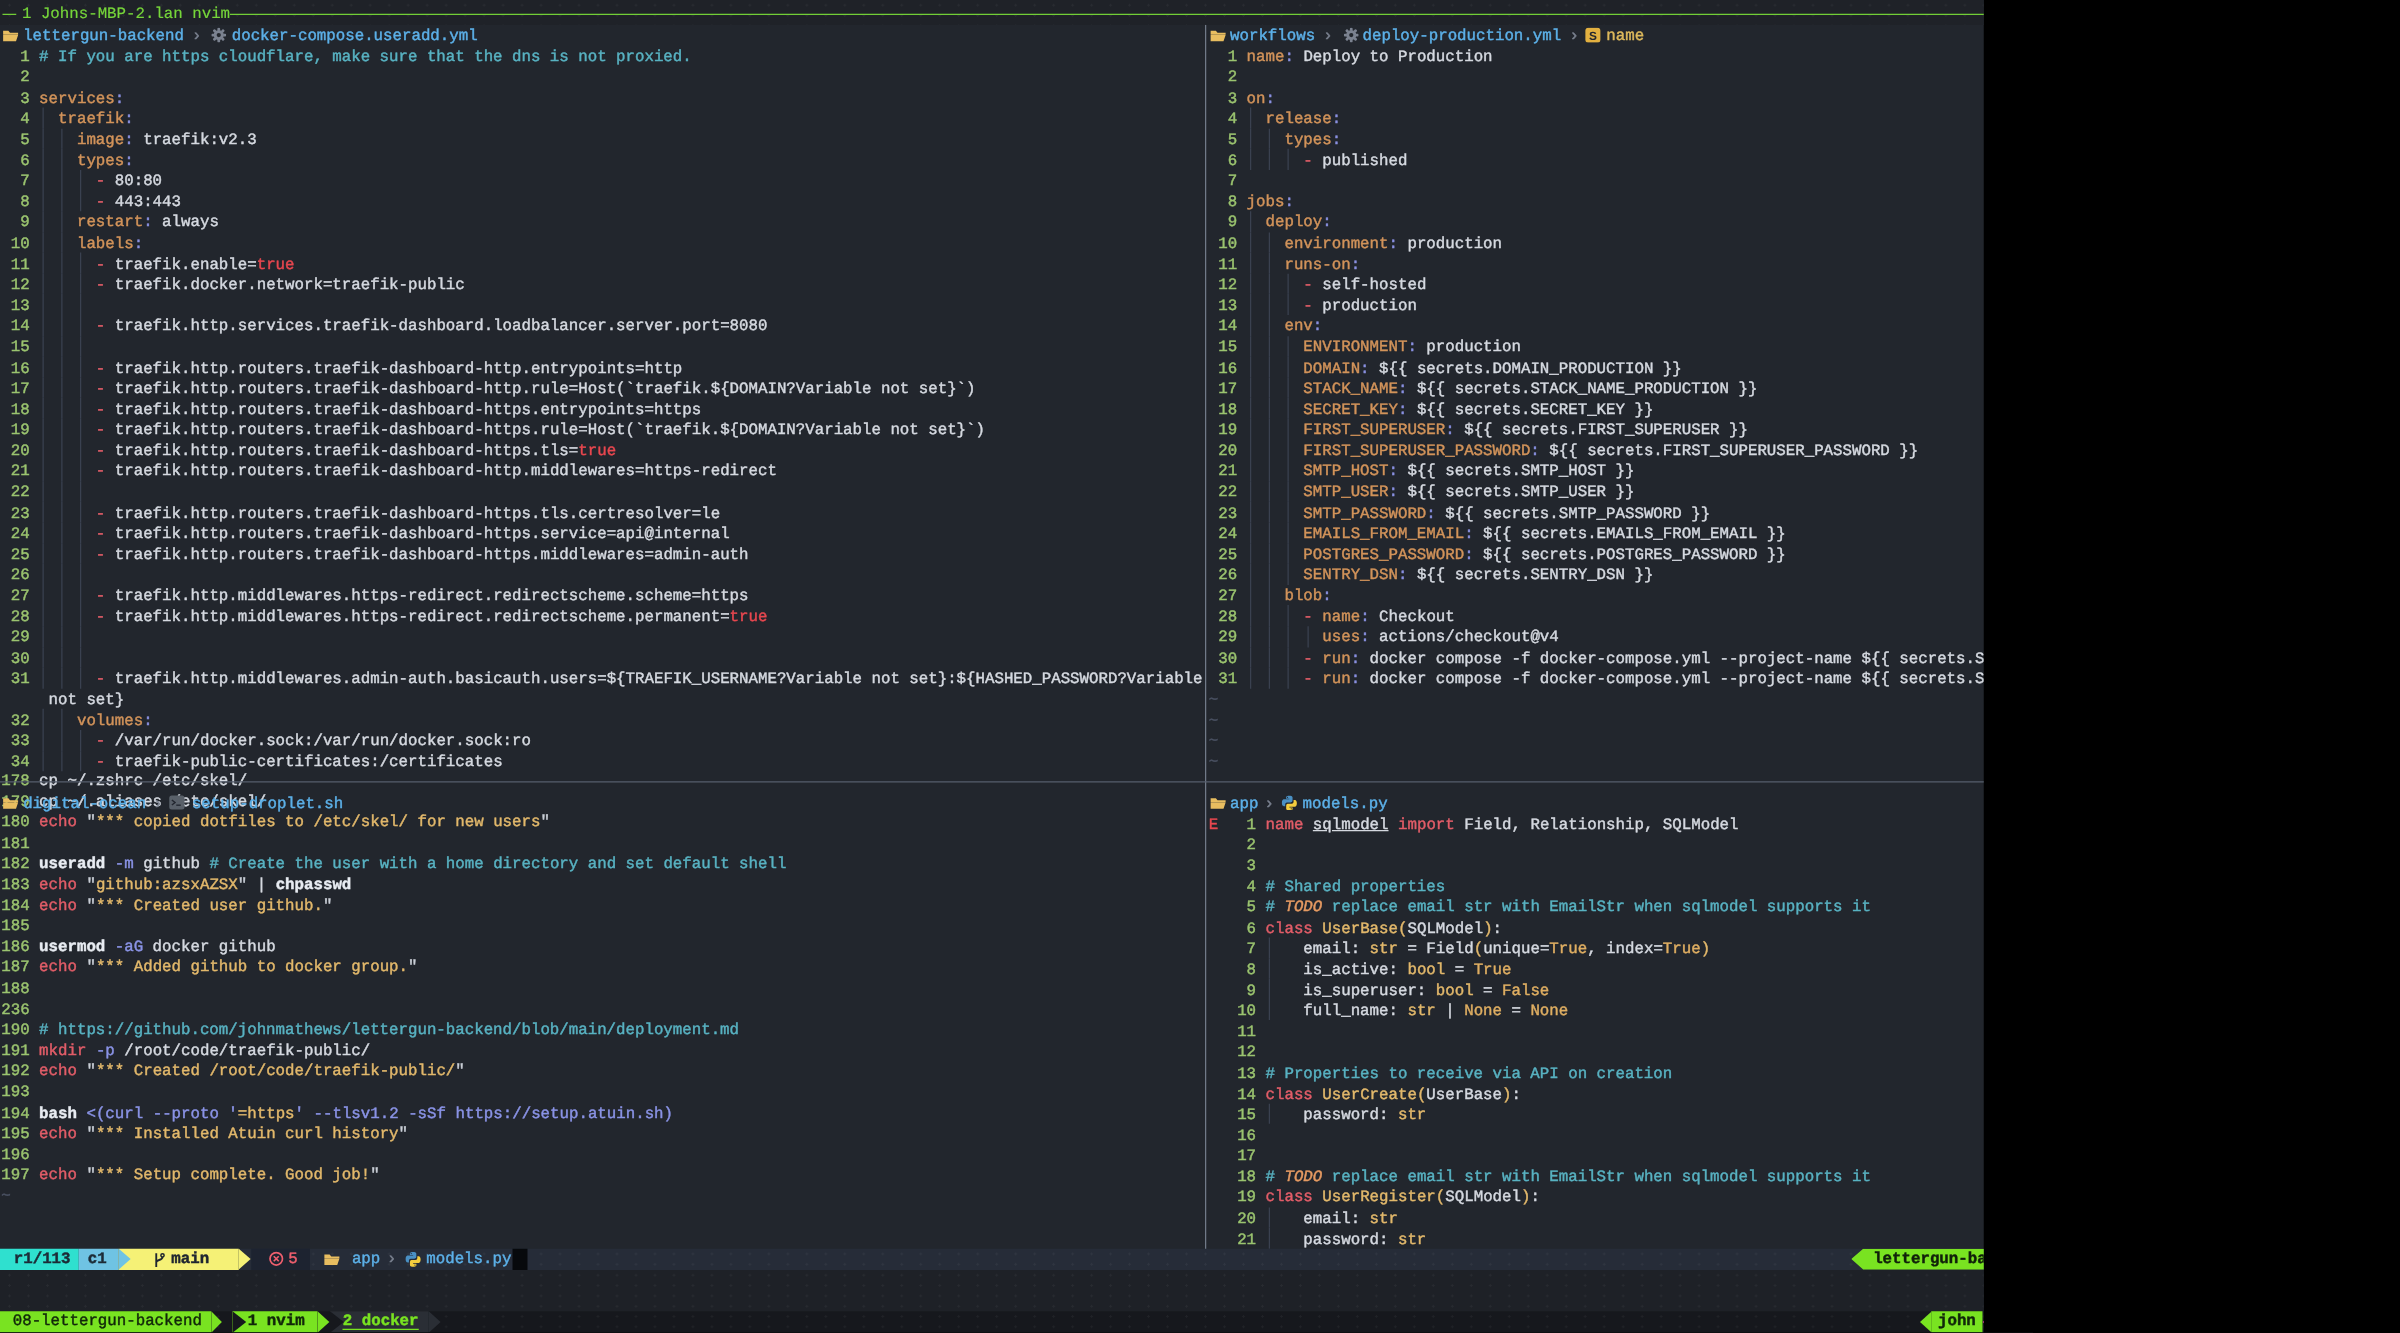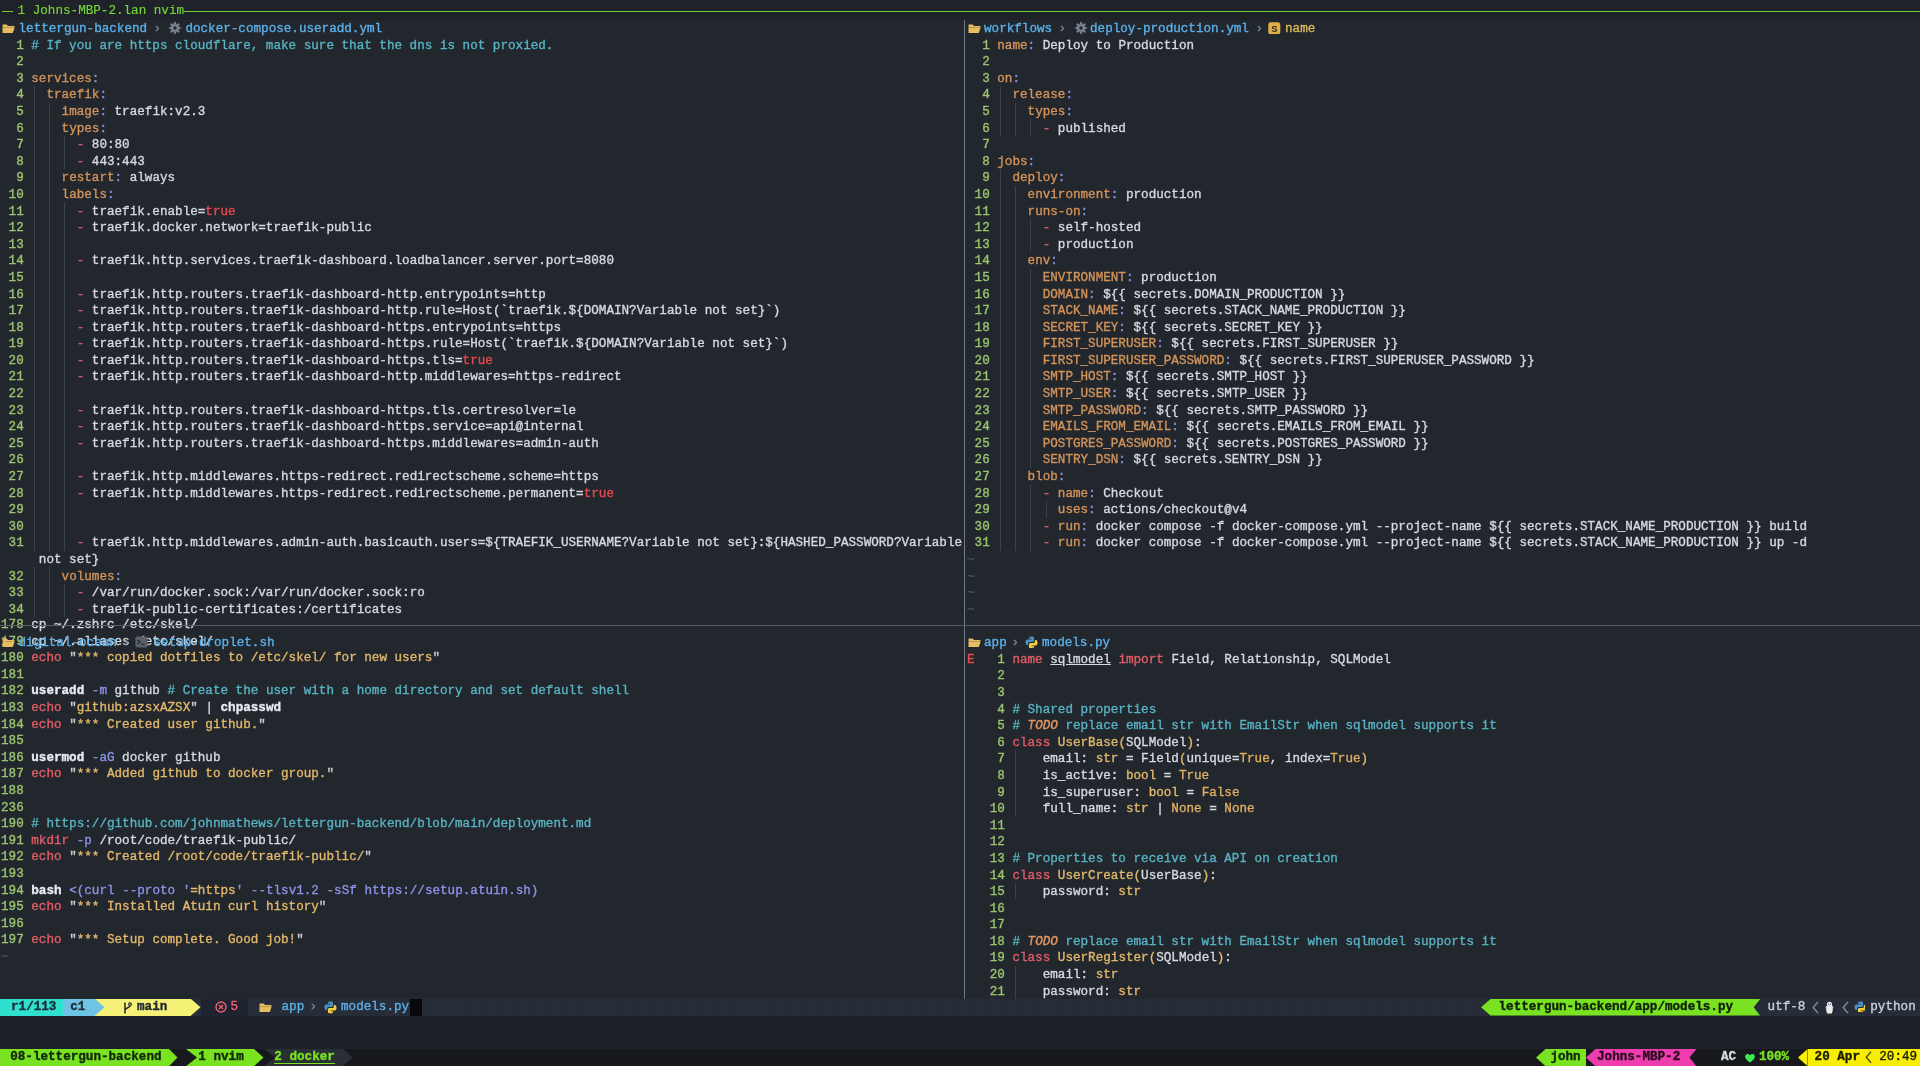--- a/index.html
+++ b/index.html
@@ -1,14 +1,14 @@
 <!DOCTYPE html>
 <html><head><meta charset="utf-8"><style>
 html,body{margin:0;padding:0;background:#000;}
-#t{position:relative;width:1920px;height:1066px;background:#22262d;overflow:hidden;
+#t{position:relative;width:1587px;height:1066px;background:#22262d;overflow:hidden;
 font-family:"Liberation Mono",monospace;font-size:12.62px;line-height:16.6px;-webkit-text-stroke:0.35px;}
 pre{position:absolute;margin:0;font:inherit;color:#d5d9e0;}
 i{font-style:normal}
 .n{color:#9bc46f}.o{color:#d2935a}.c{color:#8990e0}.r{color:#e25d68}.R{color:#e8474f}.y{color:#e2b86b}
 .k{color:#58b2c2}.v{color:#8a93e6}.b{color:#e8ecf2;font-weight:bold}.q{color:#c9ced6}.t{color:#4b5263}
 .u{text-decoration:underline}.g{color:#dfae62}.td{color:#e59a62;font-style:italic}
 .wb{position:absolute;white-space:pre;color:#5cb0e8}
 .gd{position:absolute;width:1px;height:16.6px;background:#3a4150}
 .abs{position:absolute;white-space:pre}
 .dots{background-image:radial-gradient(circle,rgba(255,255,255,0.045) 0.8px,transparent 1px);background-size:15.2px 8.3px}
@@ -417,21 +417,21 @@
       <path d="M6.4 0.6 c-2.6 0 -2.5 1.15 -2.5 1.15 v1.25 h2.6 v0.5 H2.4 c0 0 -1.9 -0.2 -1.9 2.8 0 2.9 1.65 2.75 1.65 2.75 h1 V7.6 c0 0 -0.05 -1.65 1.6 -1.65 h2.75 c0 0 1.55 0.05 1.55 -1.5 V2 c0 0 0.25 -1.4 -2.65 -1.4 z m-1.4 0.8 a0.5 0.5 0 1 1 0 1 a0.5 0.5 0 0 1 0 -1 z" fill="#4a90c4"></path>
       <path d="M6.6 12.4 c2.6 0 2.5 -1.15 2.5 -1.15 V10 H6.5 v-0.5 h4.1 c0 0 1.9 0.2 1.9 -2.8 0 -2.9 -1.65 -2.75 -1.65 -2.75 h-1 v1.45 c0 0 0.05 1.65 -1.6 1.65 H5.5 c0 0 -1.55 -0.05 -1.55 1.5 v2.45 c0 0 -0.25 1.4 2.65 1.4 z m1.4 -0.8 a0.5 0.5 0 1 1 0 -1 a0.5 0.5 0 0 1 0 1 z" fill="#f5ce3e"></path>
     </svg>
 <div class="abs" style="left:1870.3px;top:999.0px;color:#ccd1d9">python</div>
 <div class="abs dots" style="left:0;top:1015.6px;width:1920px;height:33.2px;background-color:#1e2127"></div>
 <div class="abs dots" style="left:0;top:1048.8px;width:1920px;height:17.2px;background-color:#16181d"></div>
 <div class="abs" style="left:0;top:1048.8px;width:169.2px;height:17.2px;background:#79e321"></div>
 <svg style="position:absolute;left:169.2px;top:1048.8px" width="8.5" height="17.2" viewBox="0 0 8.5 17.2">
       <polygon points="0,0 8.5,8.6 0,17.2" fill="#79e321"></polygon>
     </svg>
-<div class="abs" style="left:10.2px;top:1049.4px;color:#11270a;font-weight:bold">08-lettergun-backend</div>
+<div class="abs" style="left:10.2px;top:1049.4px;color:#11270a;font-weight:normal">08-lettergun-backend</div>
 <div class="abs" style="left:186px;top:1048.8px;width:68px;height:17.2px;background:#79e321"></div>
 <svg style="position:absolute;left:186.0px;top:1048.8px" width="11.0" height="17.2" viewBox="0 0 11.0 17.2">
       <polygon points="0,0 11.0,8.6 0,17.2" fill="#16181d"></polygon>
     </svg>
 <svg style="position:absolute;left:254.0px;top:1048.8px" width="9.5" height="17.2" viewBox="0 0 9.5 17.2">
       <polygon points="0,0 9.5,8.6 0,17.2" fill="#79e321"></polygon>
     </svg>
 <div class="abs" style="left:198.3px;top:1049.4px;color:#11270a;font-weight:bold">1 nvim</div>
 <div class="abs" style="left:263.5px;top:1048.8px;width:79.5px;height:17.2px;background:#2a2e35"></div>
 <svg style="position:absolute;left:263.5px;top:1048.8px" width="11.0" height="17.2" viewBox="0 0 11.0 17.2">

